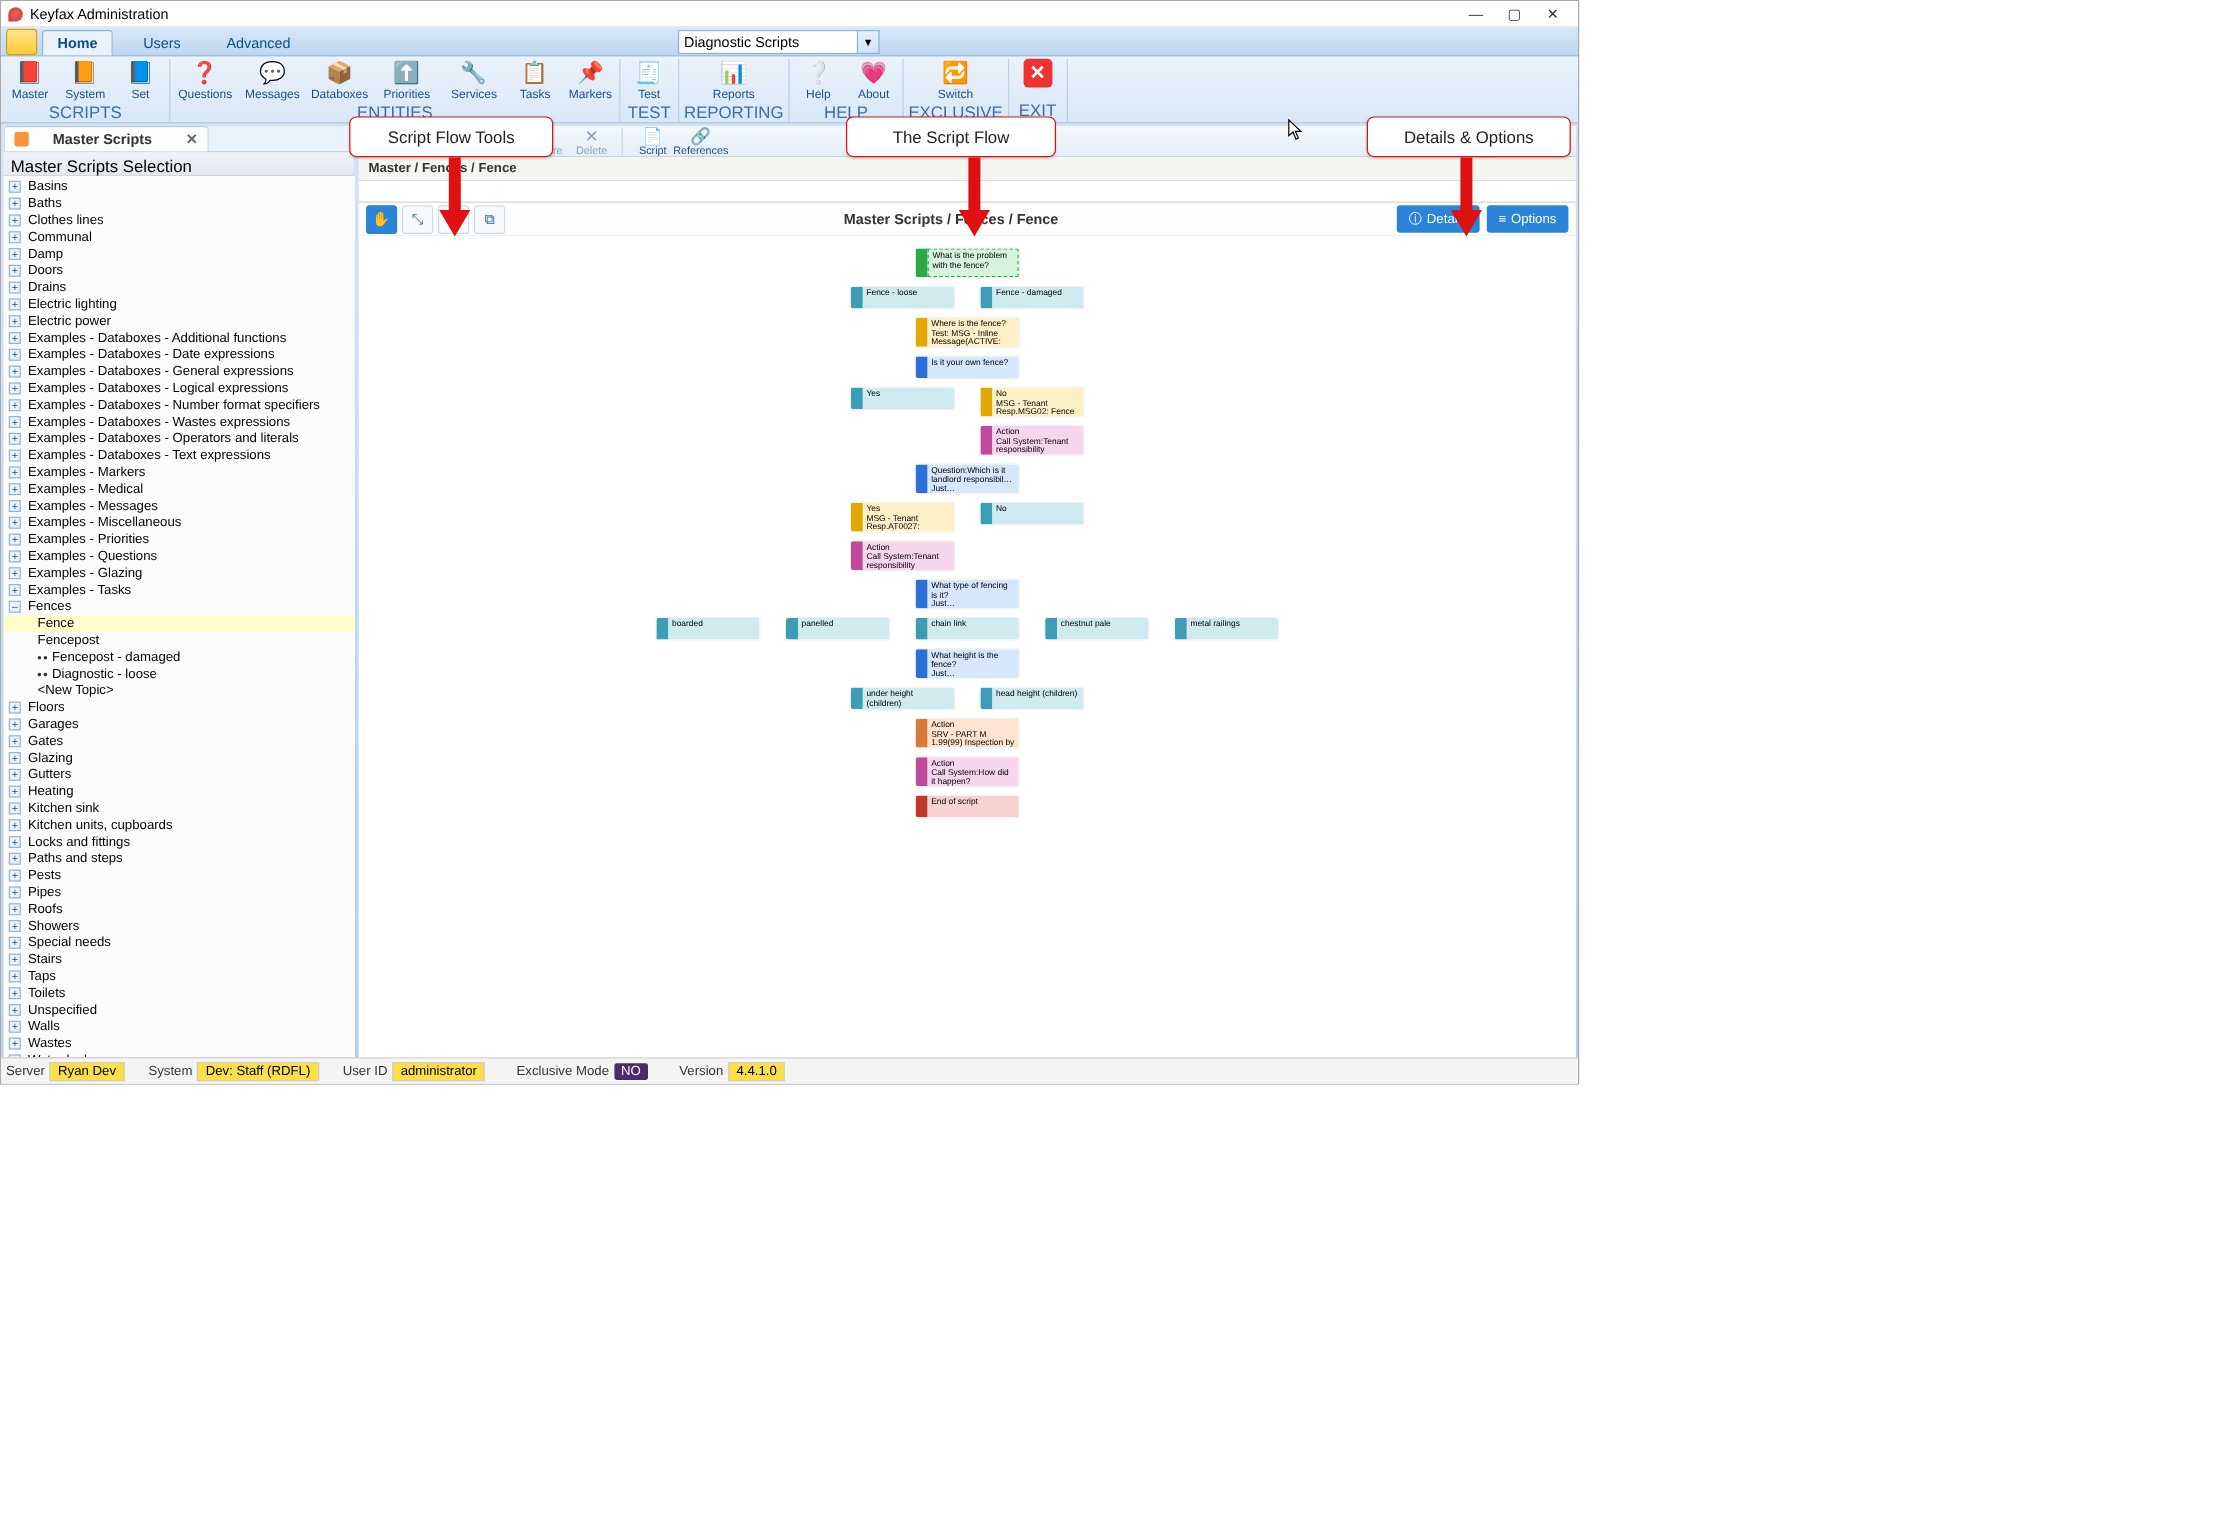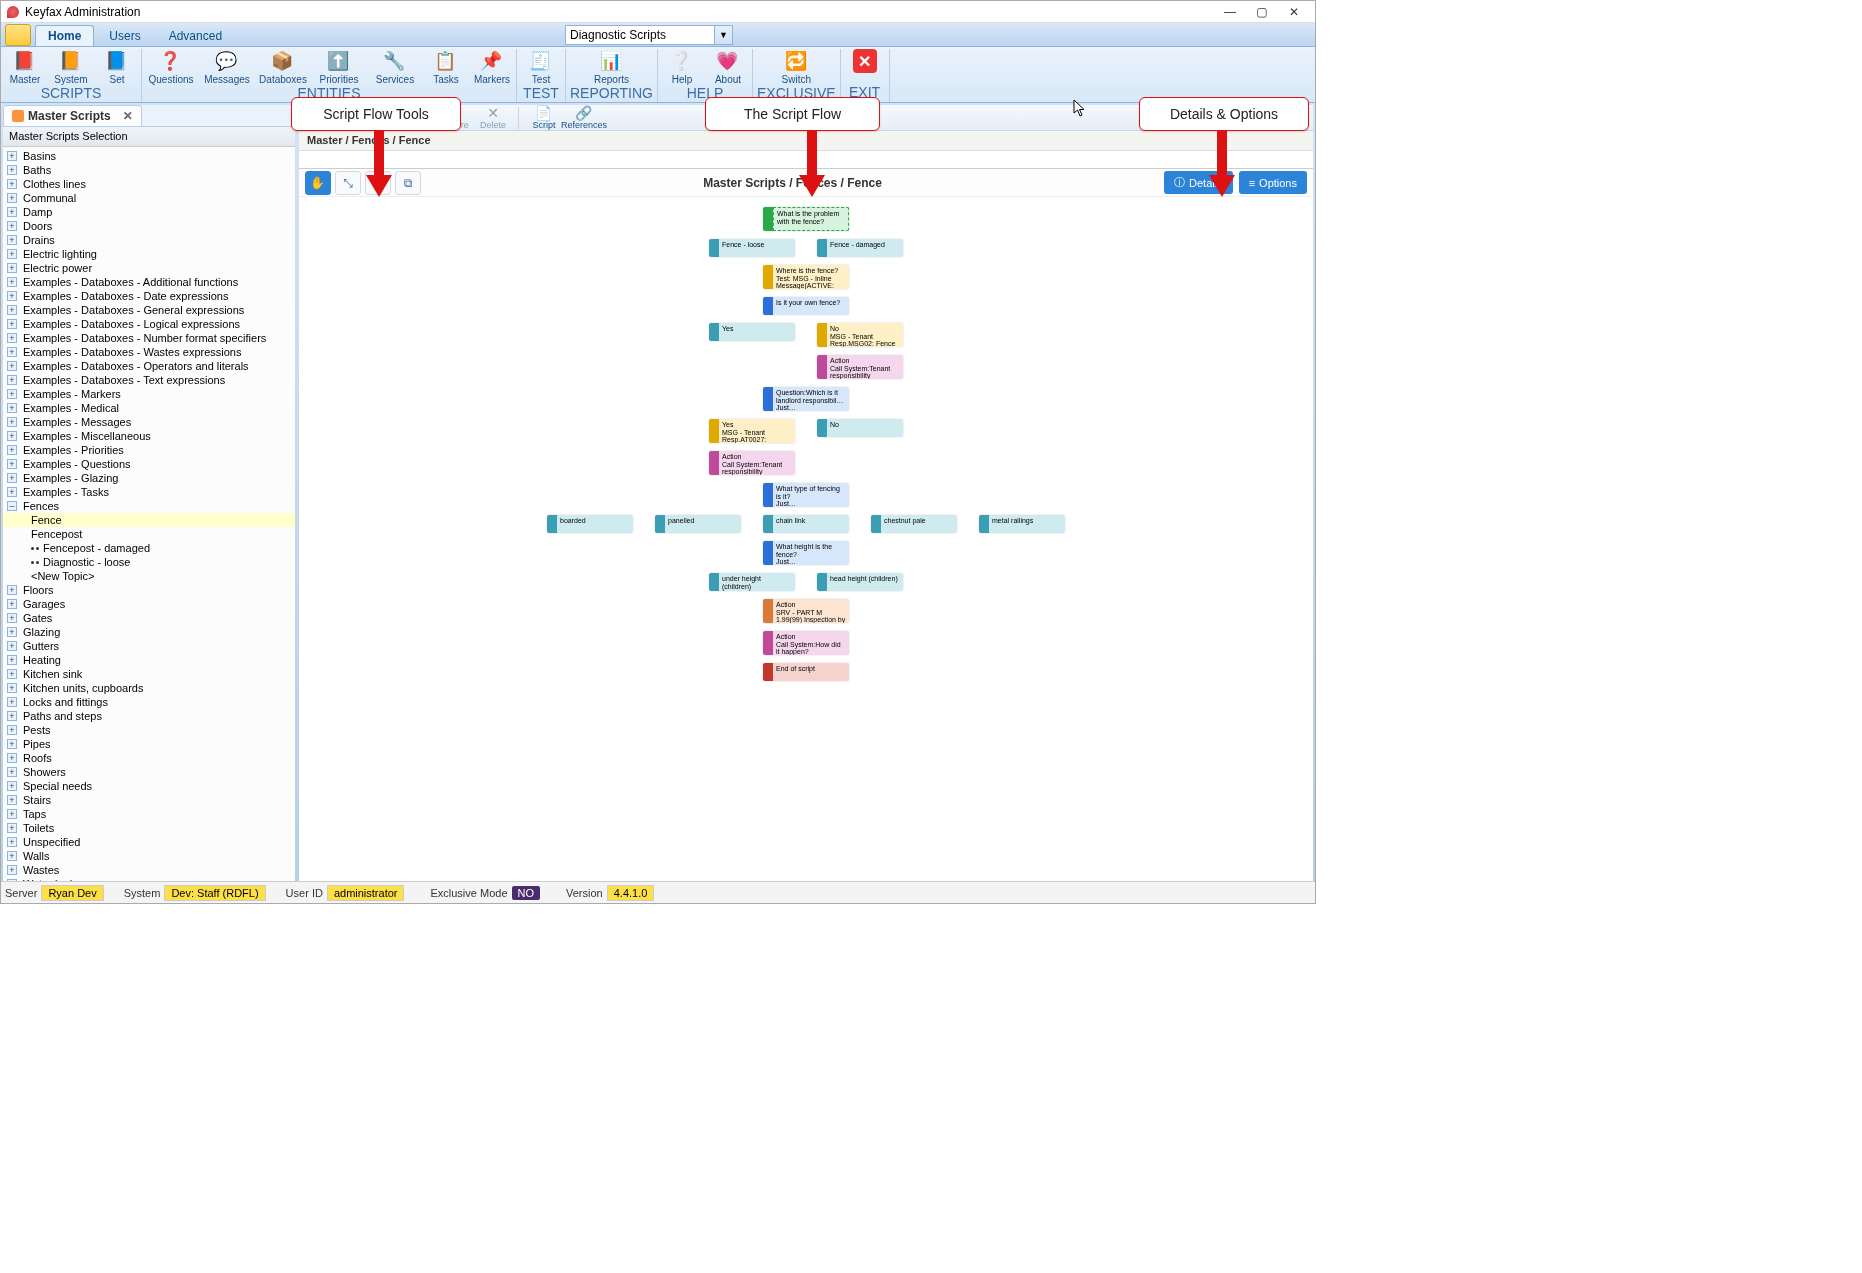--- a/index.html
+++ b/index.html
@@ -57,21 +57,21 @@
     margin: 0 4px;
   }
   .rtab {
     padding: 3px 12px 3px 12px;
     border: 1px solid transparent;
     border-bottom: none;
     border-radius: 3px 3px 0 0;
     color: #0a4f8a;
     font-weight: 500;
     cursor: default;
-    margin-right: 2px;
+    margin-right: 12px;
   }
   .rtab.active {
     background: #eaf2fb;
     border-color: #8fb3d9;
     color: #0a4f8a;
     font-weight: 600;
   }
   .combo-wrap {
     position: absolute;
     left: 564px; top: 2px;
@@ -152,40 +152,40 @@
     background: #fff;
   }
   .tabhdr {
     height: 22px;
     background: #eaf2fb;
     display: flex;
     border-bottom: 1px solid #b7cfe8;
   }
   .tabhdr .tab {
     display: flex; align-items: center;
-    gap: 4px;
+    gap: 20px;
     padding: 0 8px;
     border: 1px solid #b7cfe8;
     border-bottom: none;
     border-radius: 3px 3px 0 0;
     background: #fdfdfd;
     font-weight: 600;
     color: #333;
     position: relative;
   }
   .tabhdr .tab .ticon {
     width: 12px; height: 12px; background:#fb923c; border-radius:2px;
   }
   .tabhdr .tab .closex { margin-left:8px; color:#666; font-weight:bold; }
   .sidehdr {
     height: 20px;
     background: linear-gradient(#f0f4f8,#e2e8ef);
     border-bottom: 1px solid #ccc;
     padding: 3px 6px;
-    font-size: 11px;
+    font-size: 14px;
   }
   .tree {
     flex: 1;
     overflow-y: auto;
     background: #fcfcfc;
     padding: 2px 0;
   }
   .tnode {
     display: flex;
     align-items: center;

